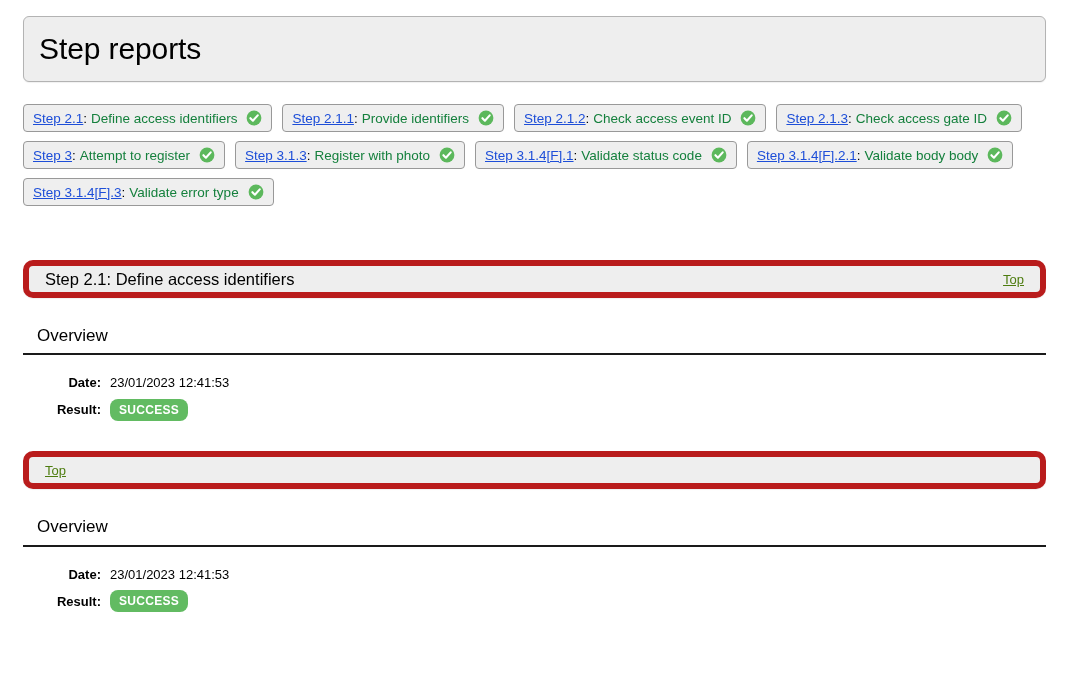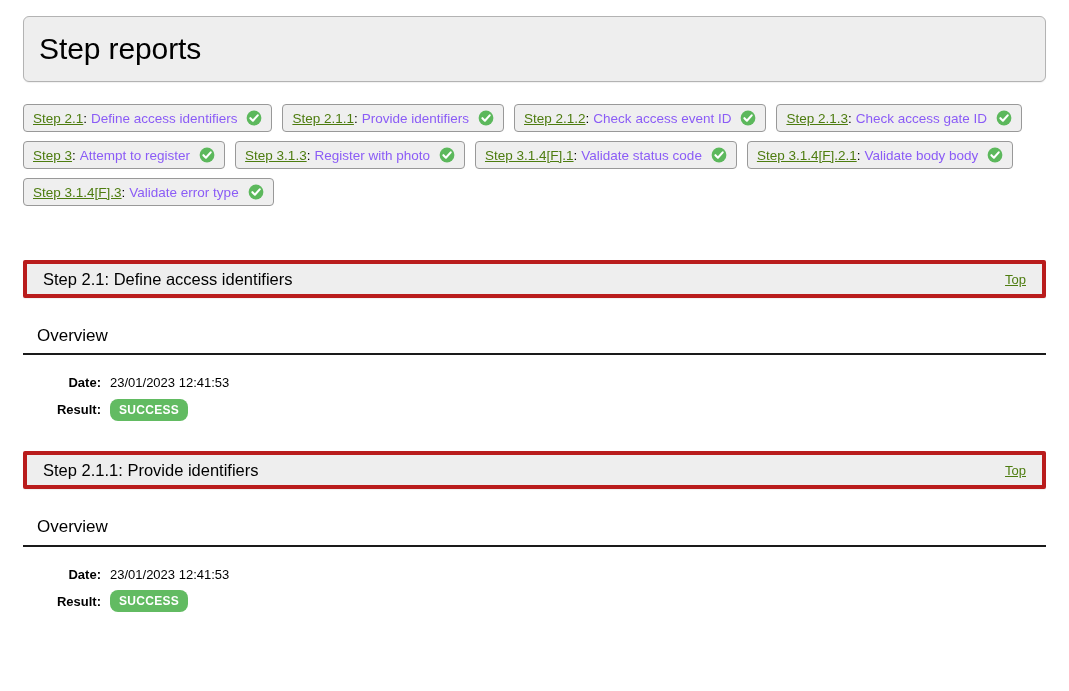--- a/index.html
+++ b/index.html
@@ -54,29 +54,29 @@
     height: 28px;
     display: inline-flex;
     align-items: center;
     padding: 0 9px;
     box-sizing: border-box;
     font-size: 13.5px;
     white-space: nowrap;
     cursor: pointer;
   }
   .chip .chip-link {
-    color: #4d7c0f;
+    color: #1d4ed8;
     text-decoration: underline;
     margin-right: 0;
   }
   .chip .chip-sep {
     margin-right: 4px;
   }
   .chip .chip-text {
-    color: #8b5cf6;
+    color: #15803d;
   }
   .chip .chip-status {
     margin-left: 9px;
     display: inline-flex;
     align-items: center;
   }
 
   .ok-icon {
     width: 16px;
     height: 16px;
@@ -85,22 +85,22 @@
 
   
   .sections {
     margin-top: 54px;
   }
   .section + .section {
     margin-top: 0;
   }
   .section-header {
     background: #eeeeee;
-    border: 4px solid #b91c1c;
-    border-radius: 2px;
+    border: 6px solid #b91c1c;
+    border-radius: 10px;
     height: 38px;
     display: flex;
     align-items: center;
     justify-content: space-between;
     padding: 0 16px;
     box-sizing: border-box;
     box-shadow: 0 1px 1px rgba(0,0,0,0.06);
   }
   .section-header .section-title {
     font-size: 16.5px;
@@ -306,21 +306,20 @@
             </td>
           </tr>
         </tbody>
       </table>
     </div>
     <div class="spacer-lg"></div>
   </div>
 
   <div class="section">
     <div class="section-header">
-      <h2 class="section-title">Step 2.1.1: Provide identifiers</h2>
       <a class="top-link" href="#">Top</a>
     </div>
     <div class="overview-block">
       <h3 class="overview-heading">Overview</h3>
       <hr class="overview-rule">
       <table class="kv-table">
         <tbody>
           <tr class="kv-row">
             <td class="kv-key">Date:</td>
             <td class="kv-val">23/01/2023 12:41:53</td>

